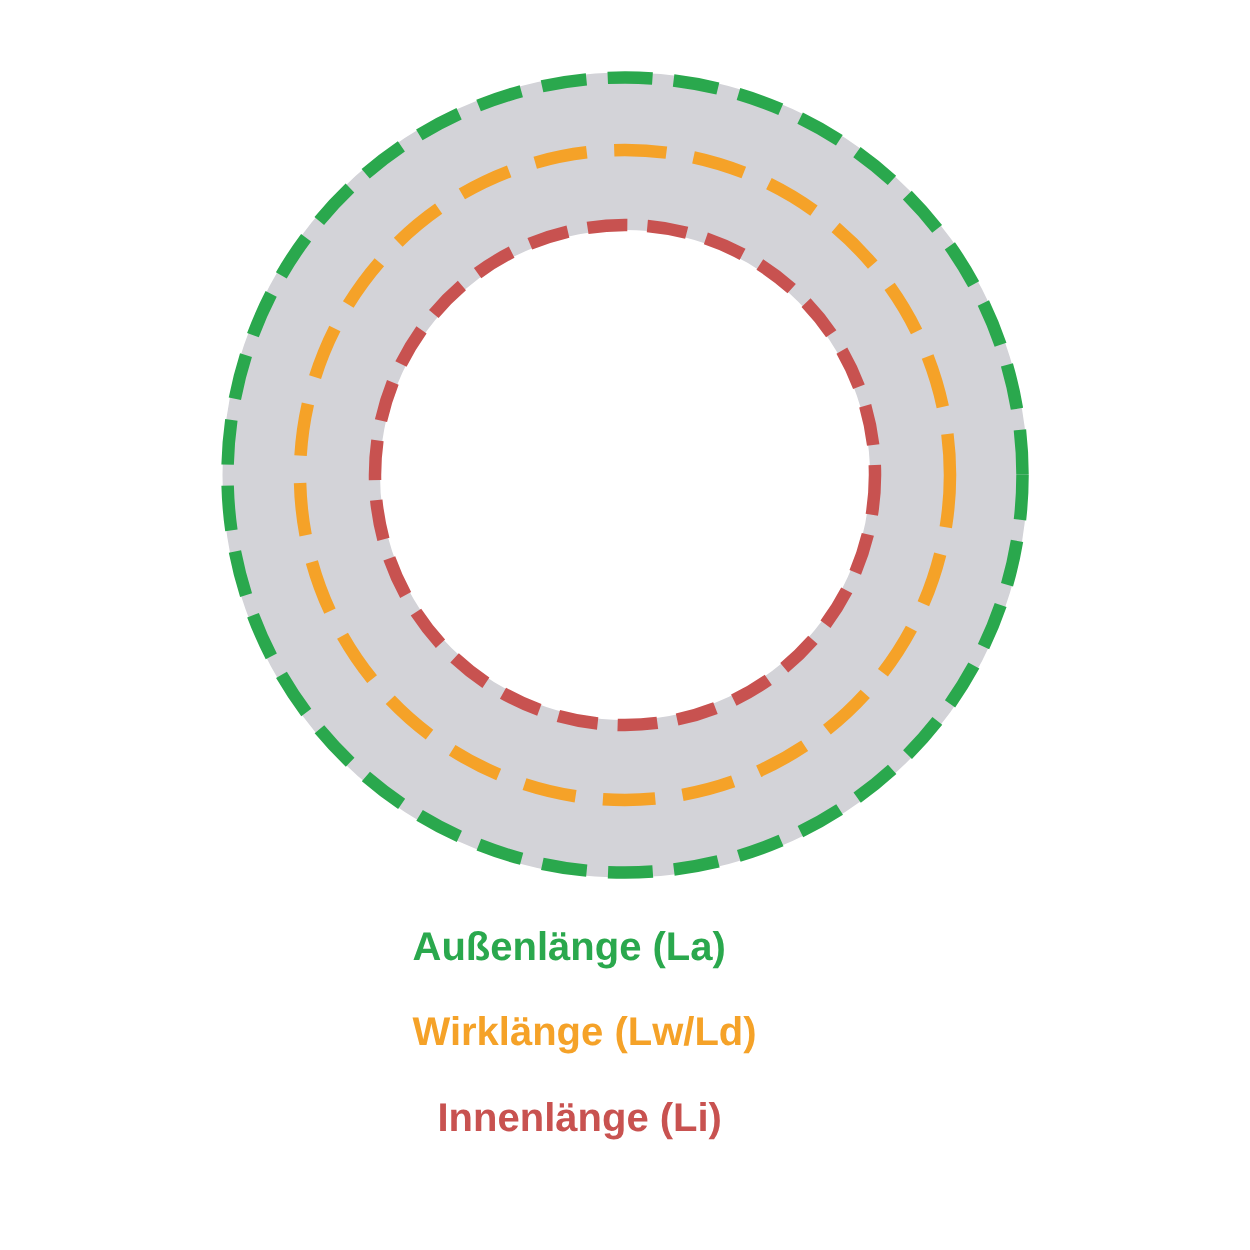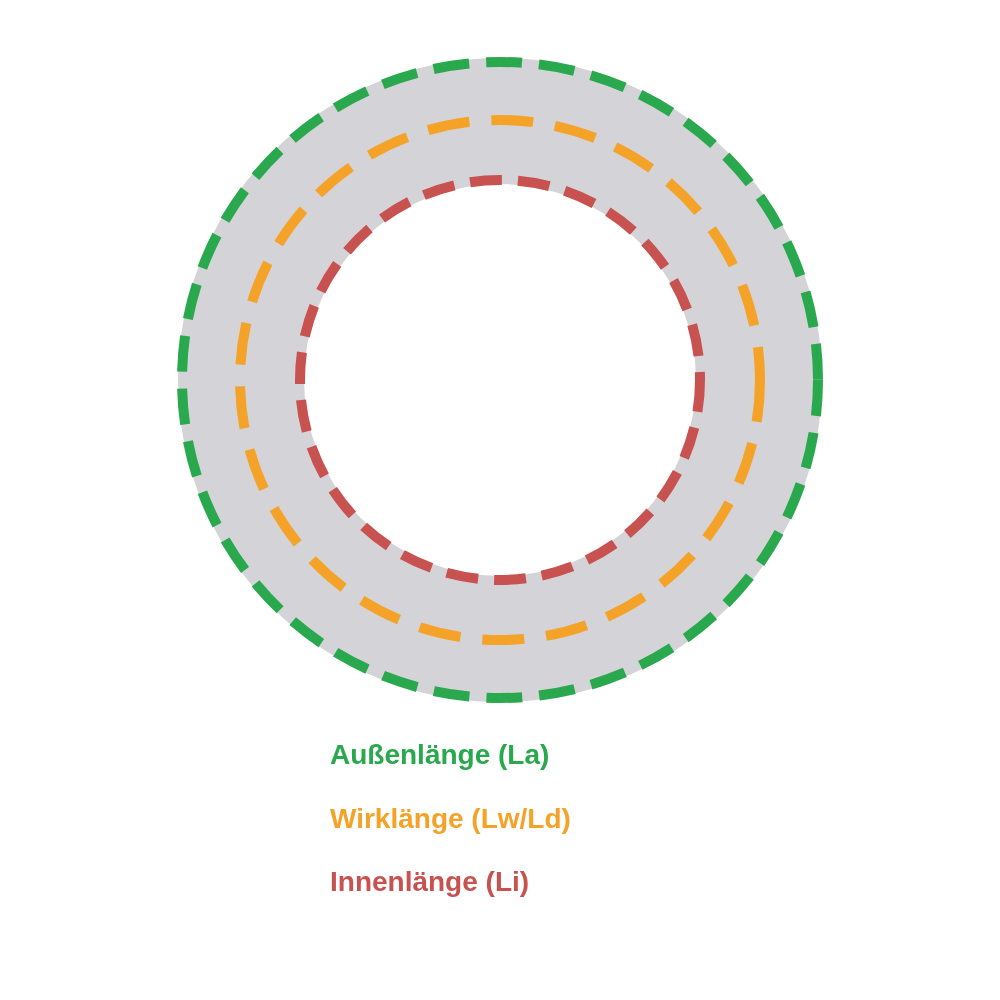--- a/index.html
+++ b/index.html
@@ -22,21 +22,21 @@
   }
   .legend {
     position: absolute;
     left: 330px;
     top: 738px;
     display: flex;
     flex-direction: column;
     gap: 30px;
   }
   .legend-item {
-    font-size: 28px;
+    font-size: 32px;
     font-weight: 700;
     line-height: 1.2;
     white-space: nowrap;
   }
 </style>
 </head>
 <body>
 
 <div class="stage">
 
@@ -47,16 +47,16 @@
     <circle cx="500" cy="380" r="318" fill="none" stroke-width="10" stroke-dasharray="36 17" stroke="#2aa84d"></circle>
 
     <circle cx="500" cy="380" r="260" fill="none" stroke-width="10" stroke-dasharray="42 22" stroke="#f5a228"></circle>
 
     <circle cx="500" cy="380" r="200" fill="none" stroke-width="10" stroke-dasharray="32 16" stroke="#c85250"></circle>
   </svg>
 
   <div class="legend">
     <div class="legend-item" style="color: rgb(42, 168, 77);">Außenlänge (La)</div>
     <div class="legend-item" style="color: rgb(245, 162, 40); text-align: center;">Wirklänge (Lw/Ld)</div>
-    <div class="legend-item" style="color: rgb(200, 82, 80);">Innenlänge (Li)</div>
+    <div class="legend-item" style="color: rgb(200, 82, 80); margin-left: 20px;">Innenlänge (Li)</div>
   </div>
 
 </div>
 
 </body></html>

